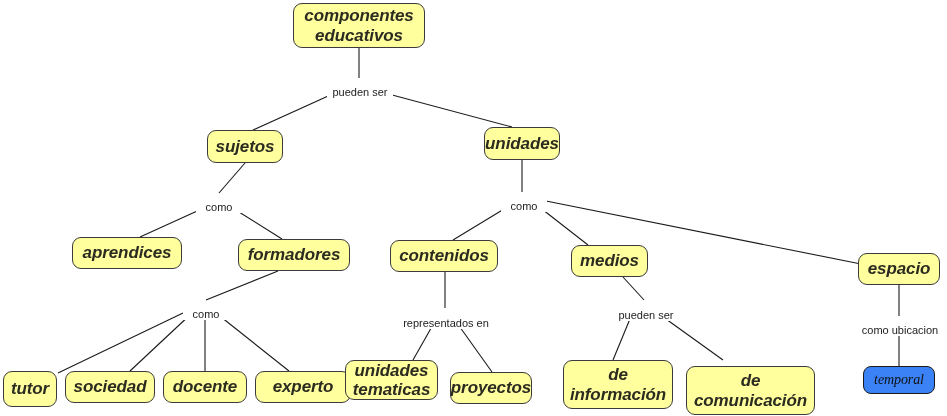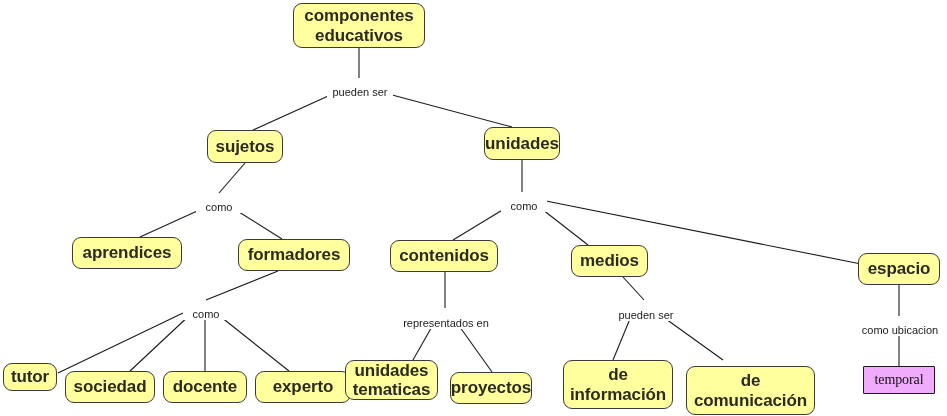--- a/index.html
+++ b/index.html
@@ -31,25 +31,26 @@
     display: flex;
     align-items: center;
     justify-content: center;
     text-align: center;
     color: #2b2b20;
     font-weight: bold;
     font-size: 17px;
     line-height: 1.12;
     letter-spacing: -0.1px;
     z-index: 3;
+    font-style: italic;
   }
   .node.plain {
-    background: #f0abfc;
+    background: #3b82f6;
     border: 1.3px solid #1a1a1a;
-    border-radius: 1px;
+    border-radius: 8px;
     font-family: "Liberation Serif", serif;
     font-weight: normal;
     font-size: 14px;
     color: #111111;
   }
   .link-label {
     position: absolute;
     color: #1c1c1c;
     font-size: 11px;
     font-weight: normal;
@@ -121,21 +122,21 @@
   <div class="node" style="left:238px; top:239px; width:112px; height:32px;">formadores</div>
   <div class="node" style="left:390px; top:240px; width:108px; height:32px;">contenidos</div>
   <div class="node" style="left:571px; top:245px; width:77px; height:32px;">medios</div>
   <div class="node" style="left:858px; top:253px; width:82px; height:32px;">espacio</div>
 
   <div class="link-label" style="left:183px; top:300px; width:44px;">como</div>
   <div class="link-label" style="left:393px; top:309px; width:104px;">representados en</div>
   <div class="link-label" style="left:613px; top:301px; width:64px;">pueden ser</div>
   <div class="link-label" style="left:855px; top:316px; width:88px;">como ubicacion</div>
 
-  <div class="node" style="left:3px; top:363px; width:54px; height:28px;">tutor</div>
+  <div class="node" style="left:3px; top:371px; width:54px; height:36px;">tutor</div>
   <div class="node" style="left:65px; top:371px; width:90px; height:32px;">sociedad</div>
   <div class="node" style="left:163px; top:371px; width:84px; height:32px;">docente</div>
   <div class="node" style="left:255px; top:371px; width:96px; height:32px;">experto</div>
 
   <div class="node" style="left:345px; top:360px; width:93px; height:40px;">unidades tematicas</div>
   <div class="node" style="left:450px; top:372px; width:82px; height:32px;">proyectos</div>
 
   <div class="node" style="left:563px; top:360px; width:110px; height:49px;">de información</div>
   <div class="node" style="left:686px; top:340px; width:129px; height:49px;margin-top:26px;">de comunicación</div>
 

